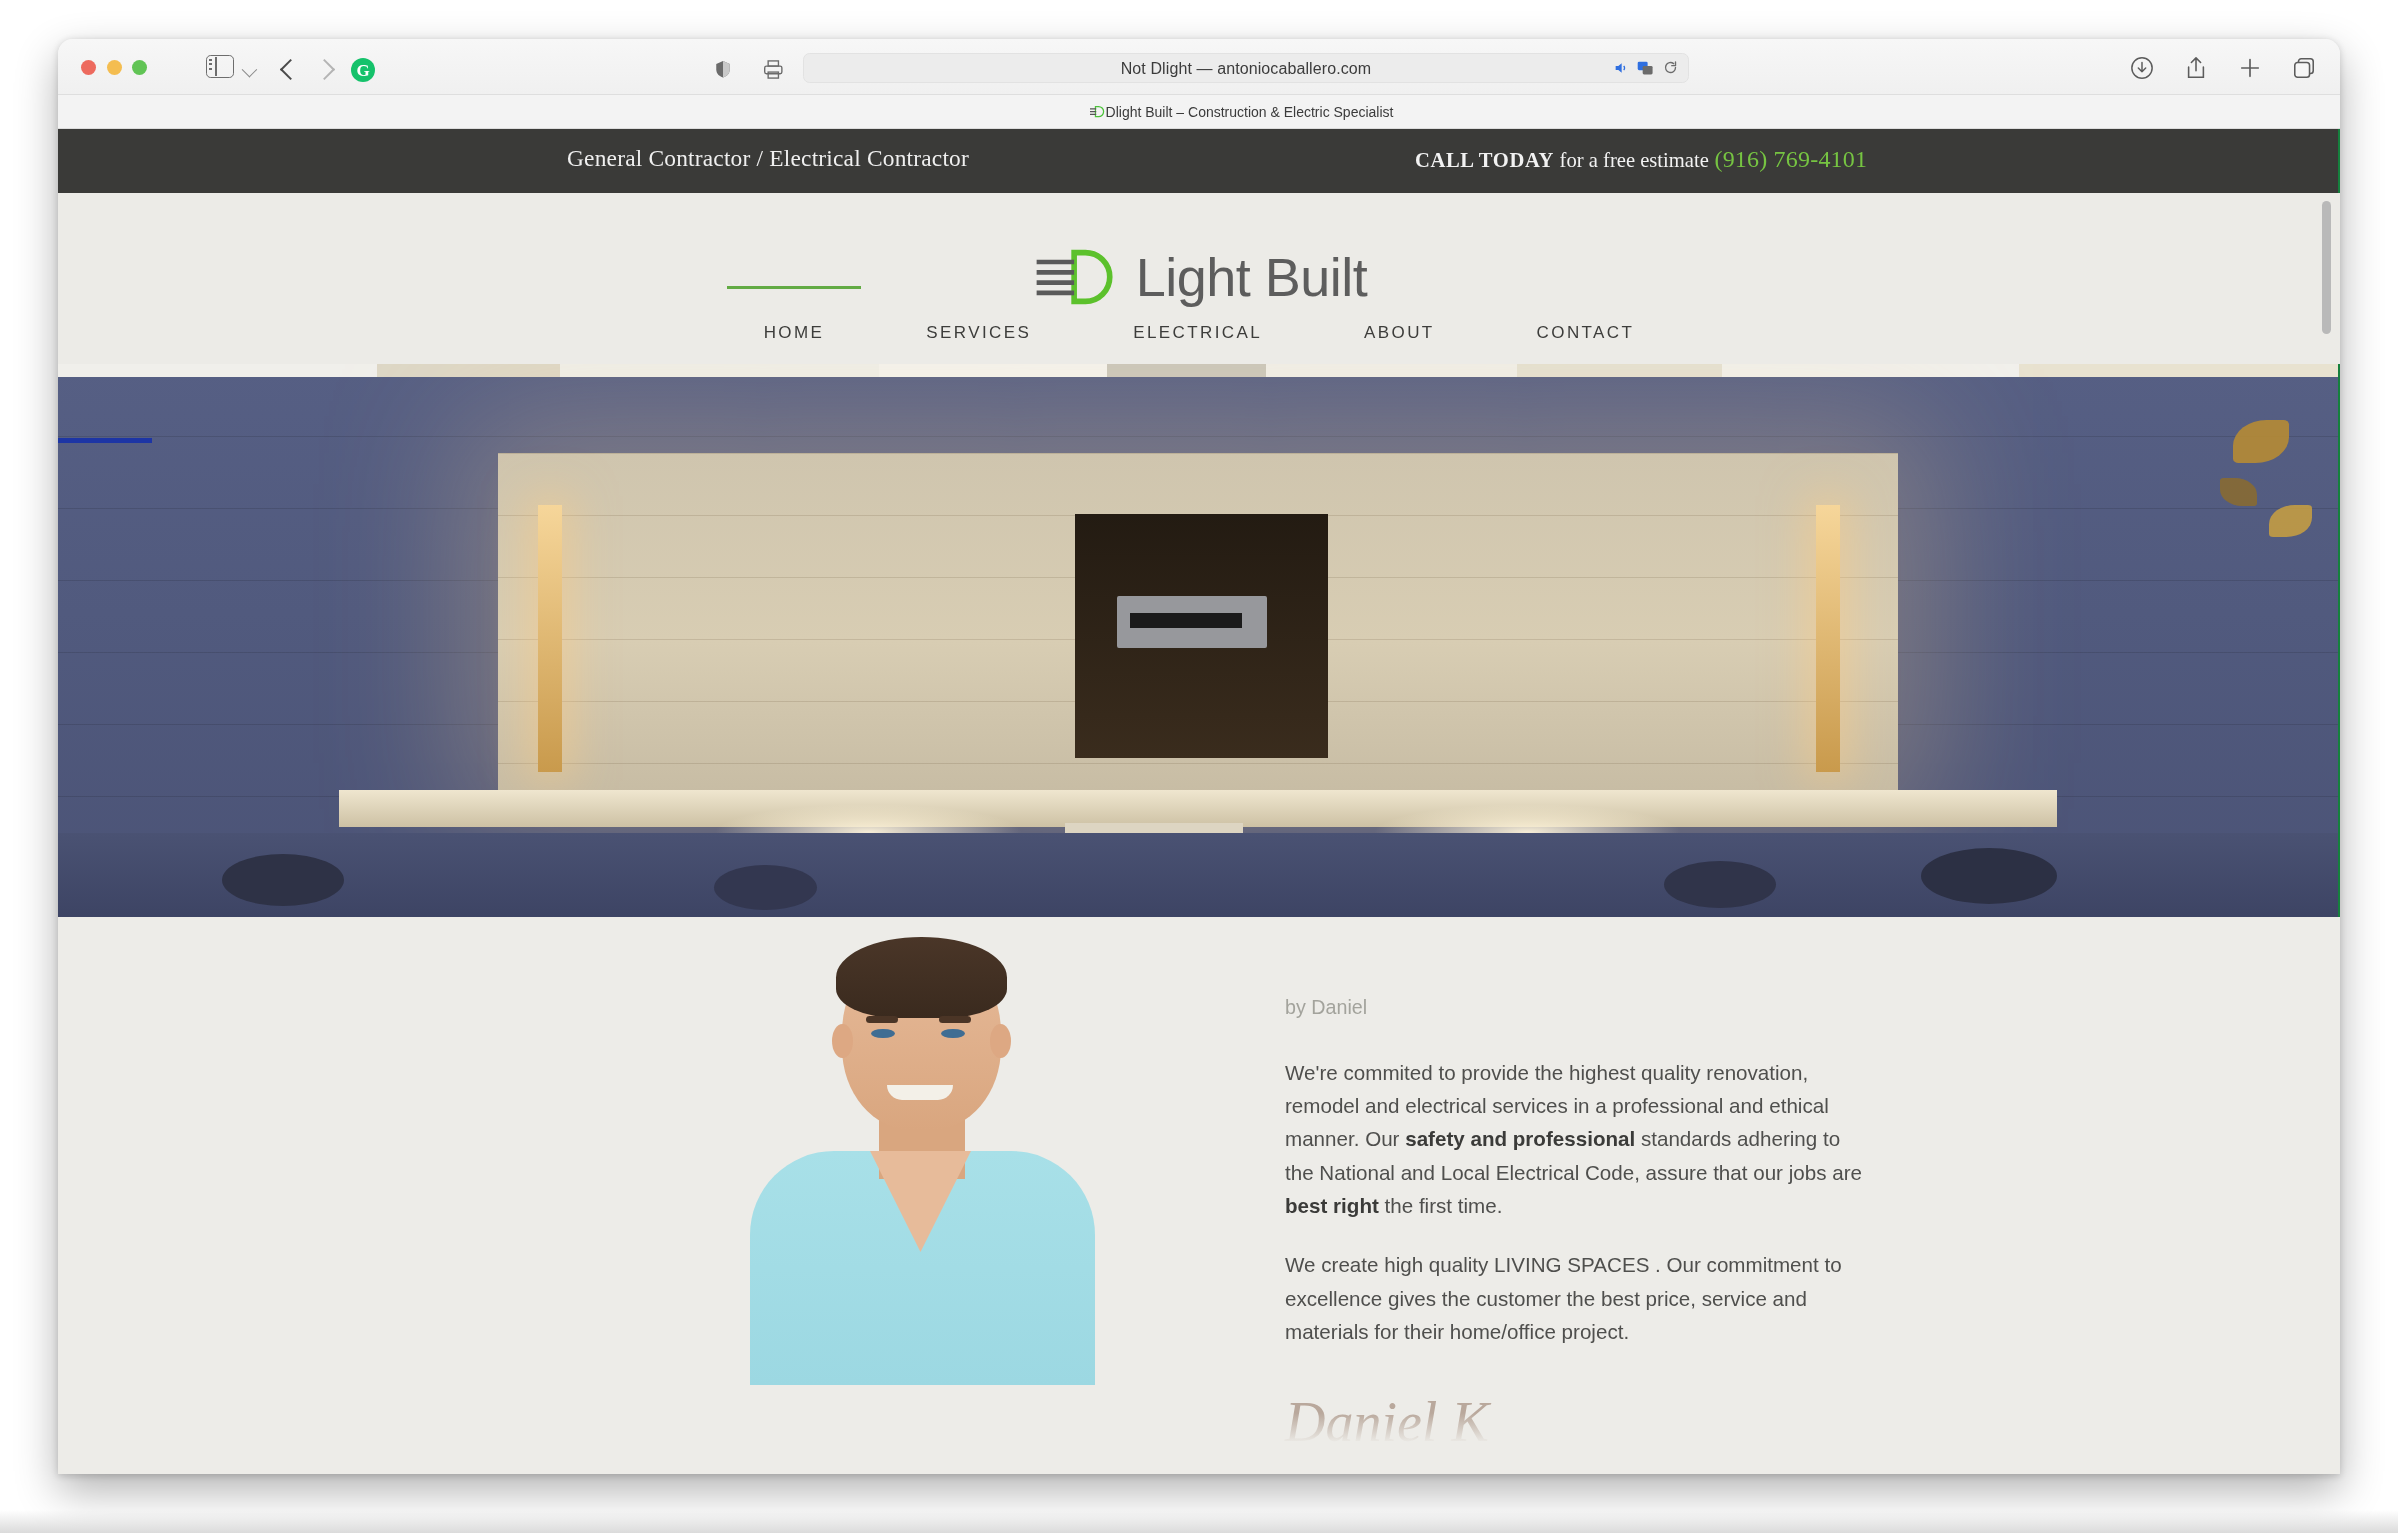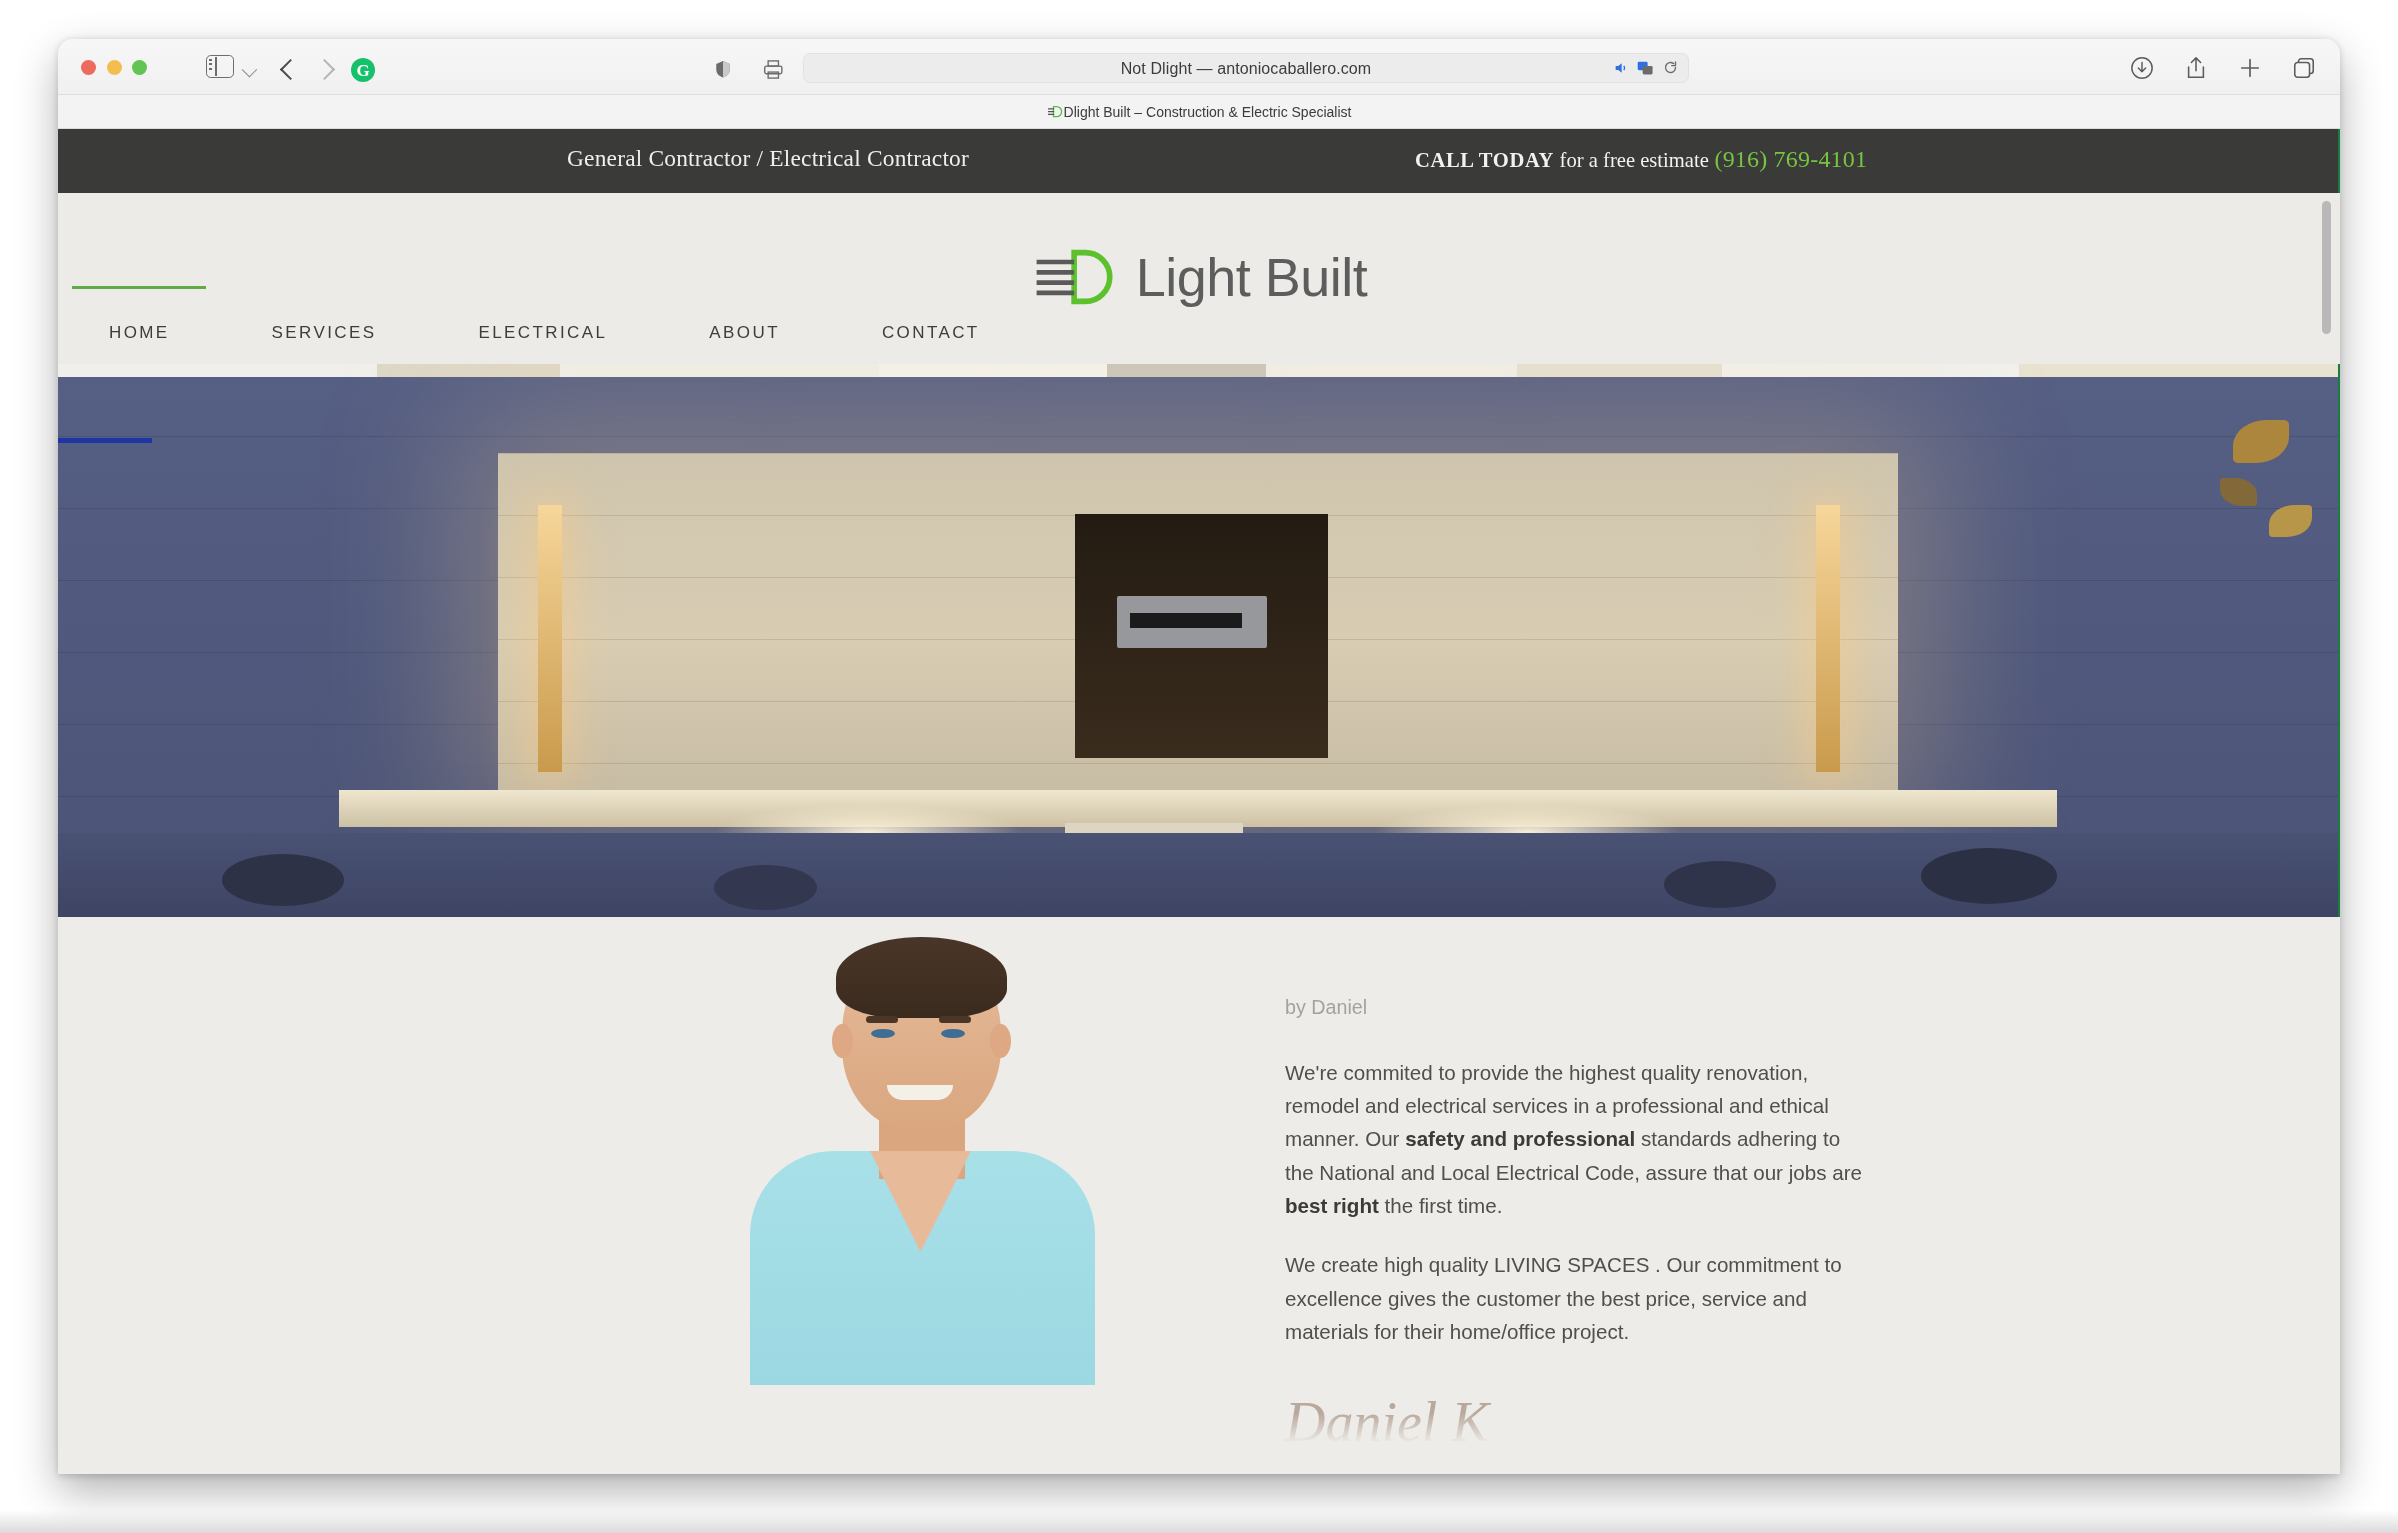--- a/index.html
+++ b/index.html
@@ -60,21 +60,21 @@
   .url-right{position:absolute;right:10.3px;top:5.6px;display:flex;gap:8.4px;align-items:center;}
   .spk{width:16px;height:16px;}
   .trans{width:17px;height:16px;}
   .reload{width:15px;height:15px;}
 
   .tb-right{position:absolute;right:24px;top:17px;display:flex;gap:30px;align-items:center;}
   .tb-right > div{width:24px;height:24px;position:relative;}
 
   
   .tabstrip{height:33px;width:100%;background:#f3f3f3;border-bottom:0.9px solid #dcdcdc;
-    display:flex;align-items:center;justify-content:center;gap:1px;}
+    display:flex;align-items:center;justify-content:center;gap:1px;padding-left:42px;}
   .favicon{width:16px;height:14px;position:relative;}
   .tabtitle{font-size:14px;color:#3b3b3b;}
 
   
   .viewport{position:relative;width:100%;height:calc(100% - 89px);background:#15803d;overflow:hidden;text-decoration:underline;}
 
   .loadbar{position:absolute;left:0;top:309px;width:94px;height:4.7px;background:#1d35a5;z-index:6;}
 
   
   .topbar{position:relative;height:64px;background:#3a3a38;width:2280px;}
@@ -84,21 +84,21 @@
   .topbar-right .ct{font-weight:bold;letter-spacing:0.6px;font-size:20.6px;}
   .topbar-right .est{font-size:20.6px;}
   .phone{color:#76c442;font-size:24px;letter-spacing:0.2px;}
 
   
   .header{position:relative;height:171px;background:#ecebe7;}
   .logo-wrap{position:absolute;left:0;right:0;top:53px;display:flex;justify-content:center;align-items:center;}
   .logo-mark{width:105px;height:60px;position:relative;}
   .logo-text{font-size:54px;color:#5d5d5d;letter-spacing:-0.5px;font-family:"Liberation Sans",sans-serif;}
 
-  .navrow{position:absolute;left:0;right:0;bottom:20.6px;display:flex;gap:0;}
+  .navrow{position:absolute;left:0;right:0;bottom:20.6px;display:flex;justify-content:center;gap:0;}
   .navitem{position:relative;font-size:17px;letter-spacing:2.4px;color:#3d3d3b;padding:0 51px;font-family:"Liberation Sans",sans-serif;}
   .navitem.active::before{content:"";position:absolute;left:50%;transform:translateX(-50%);
     top:-37px;width:134px;height:2.8px;background:#62ab44;}
 
   
   .hero{position:relative;height:553px;width:2280px;overflow:hidden;
     background:linear-gradient(#4d5678 0%,#5a6183 38%,#555d80 100%);}
   .hero .wall{position:absolute;inset:0;
     background:
       repeating-linear-gradient(to bottom, rgba(0,0,0,.12) 0 0.9px, rgba(0,0,0,0) 0.9px 72px),

